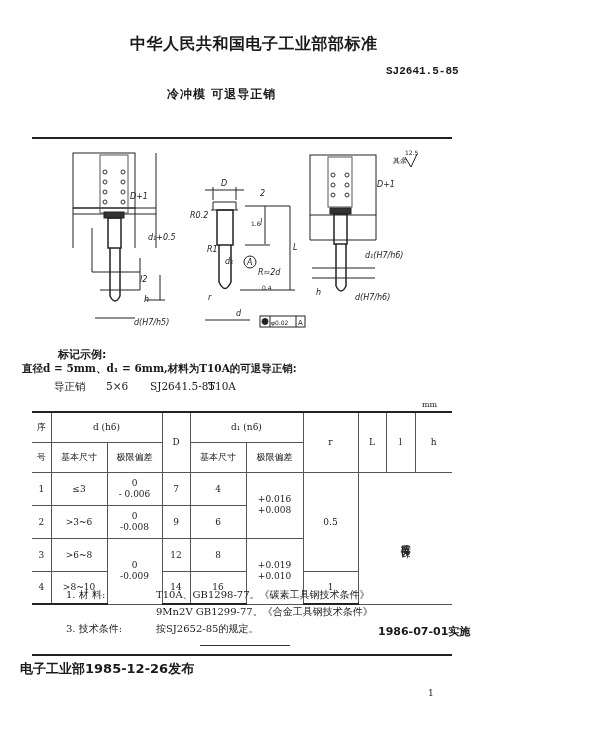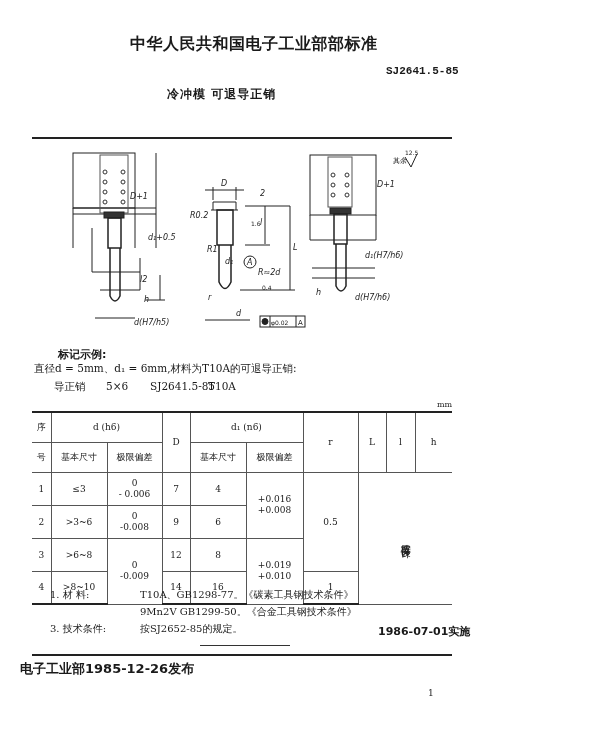--- a/index.html
+++ b/index.html
@@ -6,29 +6,29 @@
   body { width: 600px; height: 756px; position: relative; overflow: hidden;
          font-family: "DejaVu Serif", "Liberation Serif", serif; color: #1a1a1a; }
   .abs { position: absolute; }
   .org { left: 130px; top: 34px; font-family: "DejaVu Sans", sans-serif; font-weight: bold; font-size: 16px; letter-spacing: 0.5px; }
   .stdno { left: 386px; top: 65px; font-family: "Liberation Mono", monospace; font-size: 11px; font-weight: bold; }
   .title { left: 167px; top: 86px; font-family: "DejaVu Sans", sans-serif; font-weight: bold; font-size: 12px; letter-spacing: 1px; }
   .rule { left: 32px; width: 420px; height: 2px; background: #222; }
   .drawings { left: 32px; top: 142px; width: 420px; height: 200px; }
   .mark-head { left: 20px; top: 347px; font-size: 11px; font-weight: bold; font-family: "DejaVu Sans", sans-serif; margin-left: 38px; }
   .mark-line { font-size: 10.5px; }
-  .unit { left: 437px; top: 400px; font-size: 8px; }
+  .unit { left: 422px; top: 400px; font-size: 8px; }
   table.spec { position: absolute; left: 32px; top: 411px; width: 420px; border-collapse: collapse; font-size: 9px; }
   table.spec td { border: 1px solid #555; text-align: center; vertical-align: middle; padding: 0; }
   table.spec tr.top td { border-top: 2px solid #222; }
   table.spec tr.last td { border-bottom: 2px solid #222; }
   .vert { writing-mode: vertical-rl; letter-spacing: 1px; font-size: 10px; }
   .dev { line-height: 11px; }
   .notes { left: 50px; top: 586px; font-size: 10px; line-height: 17px; }
-  .notes .lbl { display: inline-block; width: 90px; }
+  .notes .lbl { display: inline-block; width: 90px; margin-left: 16px; }
   .short-rule { left: 200px; top: 645px; width: 90px; height: 1px; background: #333; }
   .footer-l { left: 20px; top: 660px; font-family: "DejaVu Sans", sans-serif; font-weight: bold; font-size: 13px; }
   .footer-r { left: 378px; top: 624px; font-family: "DejaVu Sans", sans-serif; font-weight: bold; font-size: 11px; }
   .pageno { left: 428px; top: 688px; font-size: 9px; }
 </style>
 </head>
 <body>
 
 <div class="abs org">中华人民共和国电子工业部部标准</div>
 <div class="abs stdno">SJ2641.5-85</div>
@@ -114,21 +114,21 @@
     <text x="365" y="258" fill="#222" stroke="none" font-style="italic">d₁(H7/h6)</text>
     <text x="316" y="295" fill="#222" stroke="none" font-style="italic">h</text>
     <text x="355" y="300" fill="#222" stroke="none" font-style="italic">d(H7/h6)</text>
     <text x="393" y="163" fill="#222" stroke="none" font-size="7">其余</text>
     <path d="M405 157 L411 167 L417 154"></path>
     <text x="405" y="155" fill="#222" stroke="none" font-size="6">12.5</text>
   </g>
 </svg>
 
 <div class="abs mark-head">标记示例:</div>
-<div class="abs mark-line" style="left:34px;top:362px;">直径d = 5mm、d₁ = 6mm,材料为T10A的可退导正销:</div>
+<div class="abs mark-line" style="left:22px;top:362px;font-weight:bold;">直径d = 5mm、d₁ = 6mm,材料为T10A的可退导正销:</div>
 <div class="abs mark-line" style="top:380px;left:0;width:600px;">
   <span class="abs" style="left:54px;">导正销</span>
   <span class="abs" style="left:106px;">5×6</span>
   <span class="abs" style="left:150px;">SJ2641.5-85</span>
   <span class="abs" style="left:208px;">T10A</span>
 </div>
 <div class="abs unit">mm</div>
 
 <table class="spec">
   <colgroup>
@@ -194,21 +194,21 @@
     <td>1</td>
   </tr>
 </tbody>
   </table>
 
 <div class="abs notes">
   <div>
     <span class="lbl">1. 材    料:</span><span>T10A、GB1298-77。《碳素工具钢技术条件》</span>
   </div>
   <div>
-    <span class="lbl"></span><span>9Mn2V  GB1299-50。《合金工具钢技术条件》</span>
+    <span class="lbl"></span><span>9Mn2V  GB1299-77。《合金工具钢技术条件》</span>
   </div>
   <div>
     <span class="lbl">3. 技术条件:</span><span>按SJ2652-85的规定。</span>
   </div>
 </div>
 <div class="abs short-rule"></div>
 <div class="abs rule" style="top:654px;"></div>
 
 <div class="abs footer-l">电子工业部1985-12-26发布</div>
 <div class="abs footer-r">1986-07-01实施</div>

